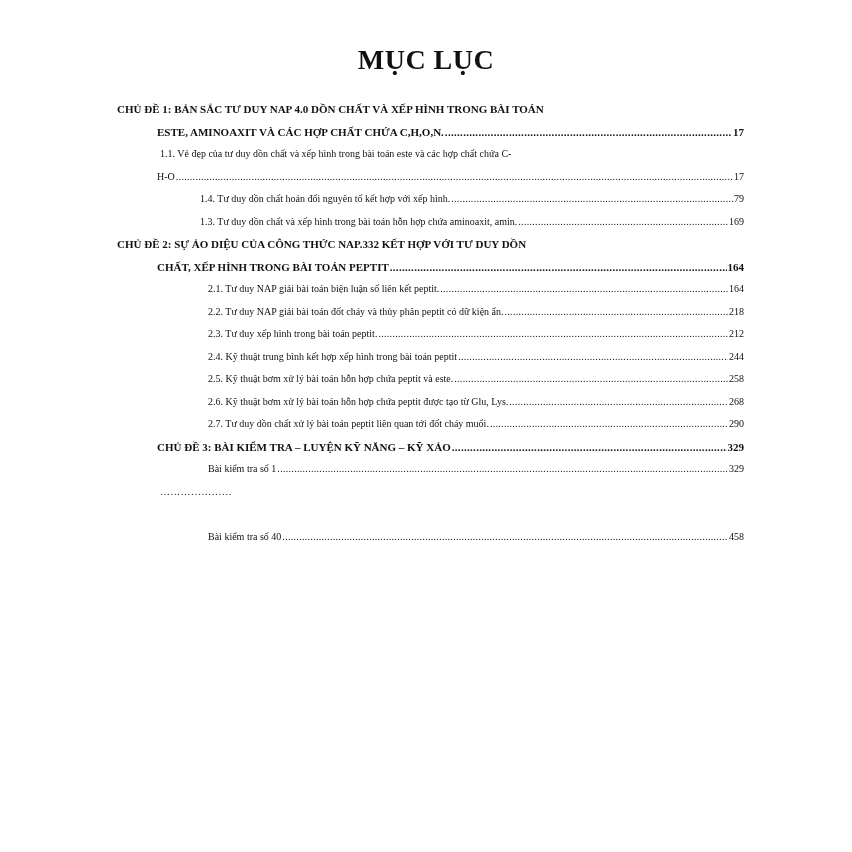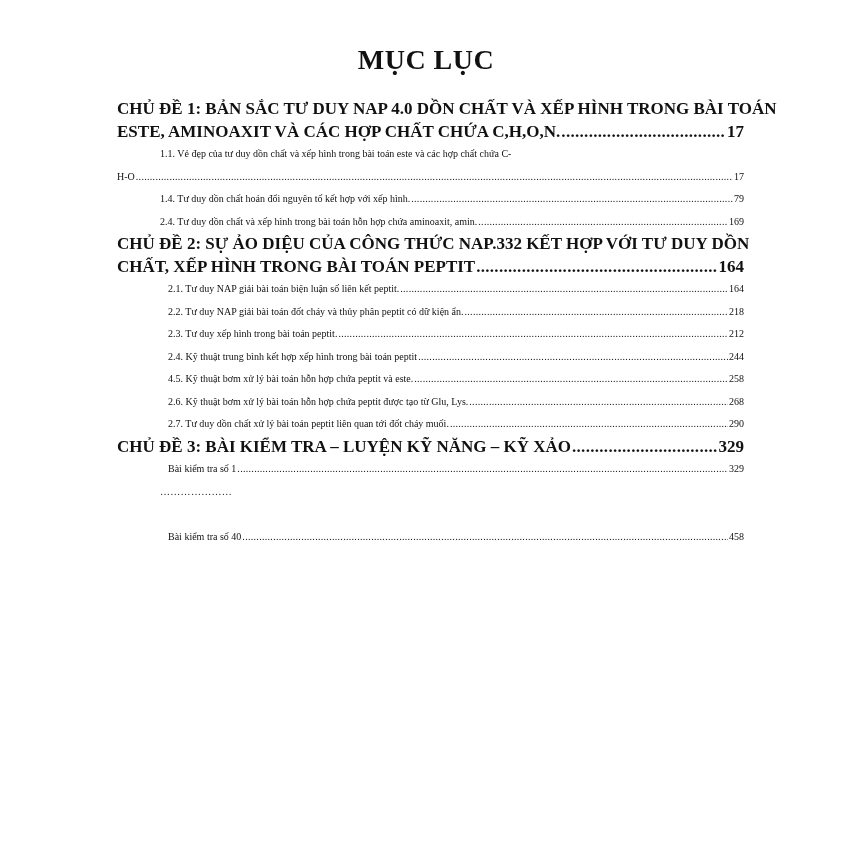--- a/index.html
+++ b/index.html
@@ -2,23 +2,23 @@
 <html><head>
 <meta charset="utf-8">
 <style>
   html, body { margin: 0; padding: 0; background: #ffffff; }
   body { width: 852px; height: 852px; position: relative; overflow: hidden; color: #111111;
          font-family: "Liberation Serif", "DejaVu Serif", serif; }
   .title { position: absolute; top: 44px; left: 0; width: 852px; text-align: center;
            font-size: 28px; font-weight: bold; letter-spacing: 0.5px; }
   .toc { position: absolute; left: 117px; top: 98px; width: 627px; }
   .line { position: relative; height: 22.5px; line-height: 22.5px; font-size: 10px; white-space: nowrap; }
-  .line.h { font-weight: bold; font-size: 17px; }
+  .line.h { font-weight: bold; font-size: 11px; }
   .row { display: flex; align-items: baseline; width: 100%; }
-  .row .txt { flex: 0 0 auto; }
+  .row .txt { flex: 0 0 auto; margin-left: 40px; }
   .row .dots { flex: 1 1 auto; overflow: hidden; margin: 0 1px; }
   .row .dots::before { content: "................................................................................................................................................................................................................................................................................................................................"; letter-spacing: 0.3px; }
   .row .pg { flex: 0 0 auto; }
   .ind1 { padding-left: 43px; }
   .ind2 { padding-left: 51px; }
   .gap { height: 22.5px; }
   .ellip { padding-left: 43px; letter-spacing: 0.3px; }
 </style>
 </head>
 <body>
@@ -52,21 +52,21 @@
   <div class="line ind1">
     <div class="row">
       <span class="txt">1.4. Tư duy dồn chất hoán đổi nguyên tố kết hợp với xếp hình.</span>
       <span class="dots"></span>
       <span class="pg">79</span>
     </div>
   </div>
 
   <div class="line ind1">
     <div class="row">
-      <span class="txt">2.4. Tư duy dồn chất và xếp hình trong bài toán hỗn hợp chứa aminoaxit, amin.</span>
+      <span class="txt">1.3. Tư duy dồn chất và xếp hình trong bài toán hỗn hợp chứa aminoaxit, amin.</span>
       <span class="dots"></span>
       <span class="pg">169</span>
     </div>
   </div>
 
   <div class="line h">
     <span>CHỦ ĐỀ 2: SỰ ẢO DIỆU CỦA CÔNG THỨC NAP.332 KẾT HỢP VỚI TƯ DUY DỒN</span>
   </div>
   <div class="line h">
     <div class="row">
@@ -99,21 +99,21 @@
   </div>
   <div class="line ind2">
     <div class="row">
       <span class="txt">2.4. Kỹ thuật trung bình kết hợp xếp hình trong bài toán peptit</span>
       <span class="dots"></span>
       <span class="pg">244</span>
     </div>
   </div>
   <div class="line ind2">
     <div class="row">
-      <span class="txt">4.5. Kỹ thuật bơm xử lý bài toán hỗn hợp chứa peptit và este.</span>
+      <span class="txt">2.5. Kỹ thuật bơm xử lý bài toán hỗn hợp chứa peptit và este.</span>
       <span class="dots"></span>
       <span class="pg">258</span>
     </div>
   </div>
   <div class="line ind2">
     <div class="row">
       <span class="txt">2.6. Kỹ thuật bơm xử lý bài toán hỗn hợp chứa peptit được tạo từ Glu, Lys.</span>
       <span class="dots"></span>
       <span class="pg">268</span>
     </div>

